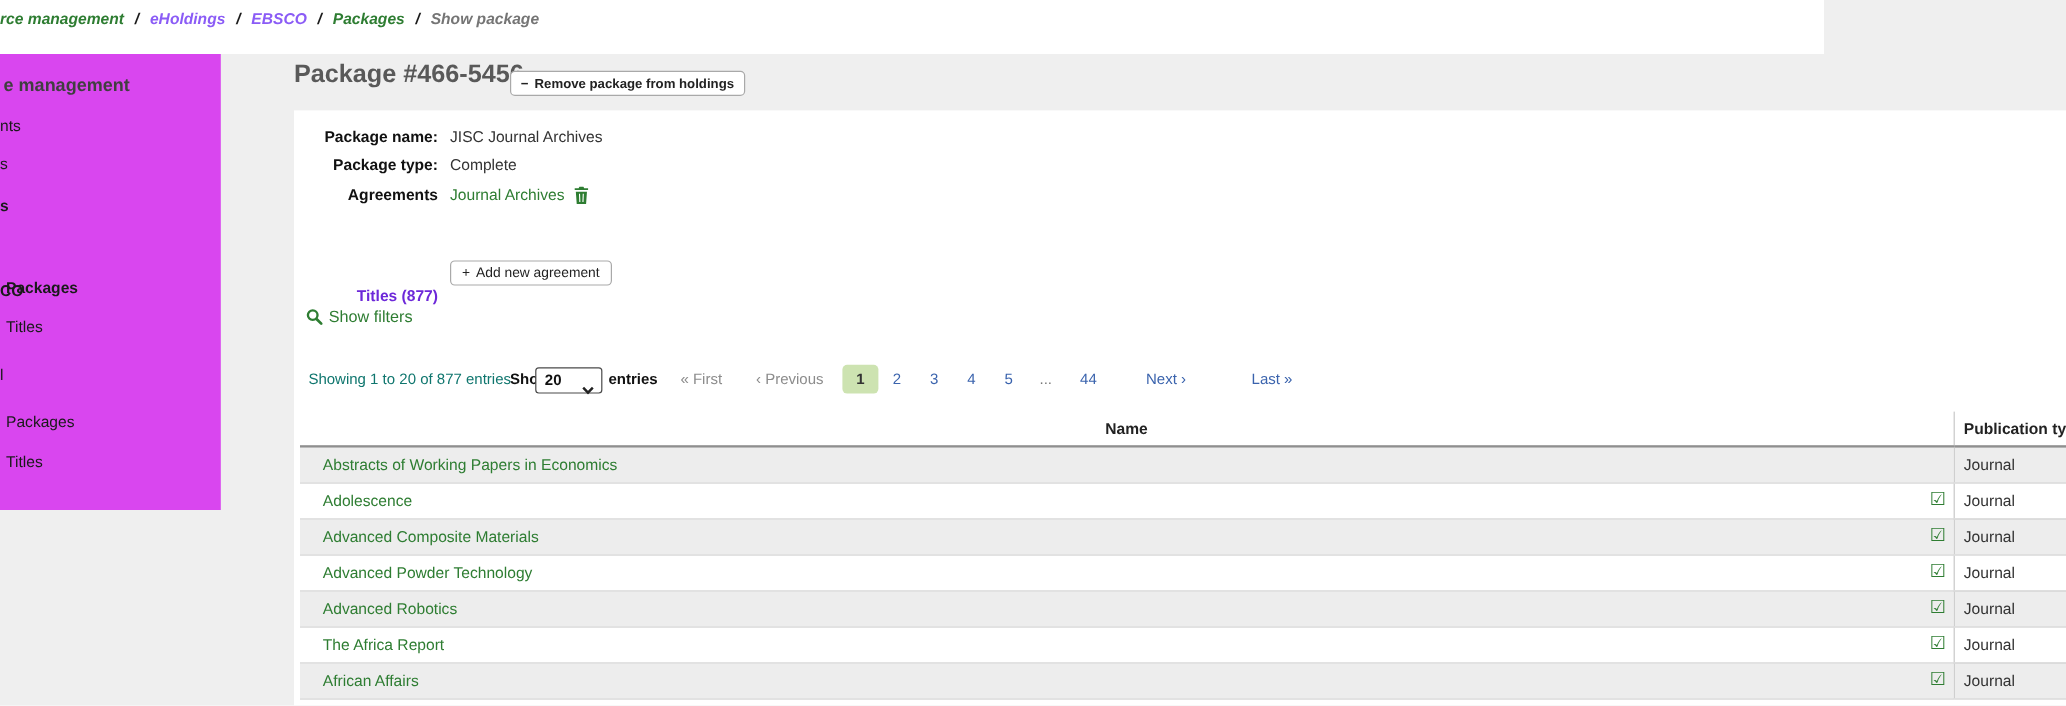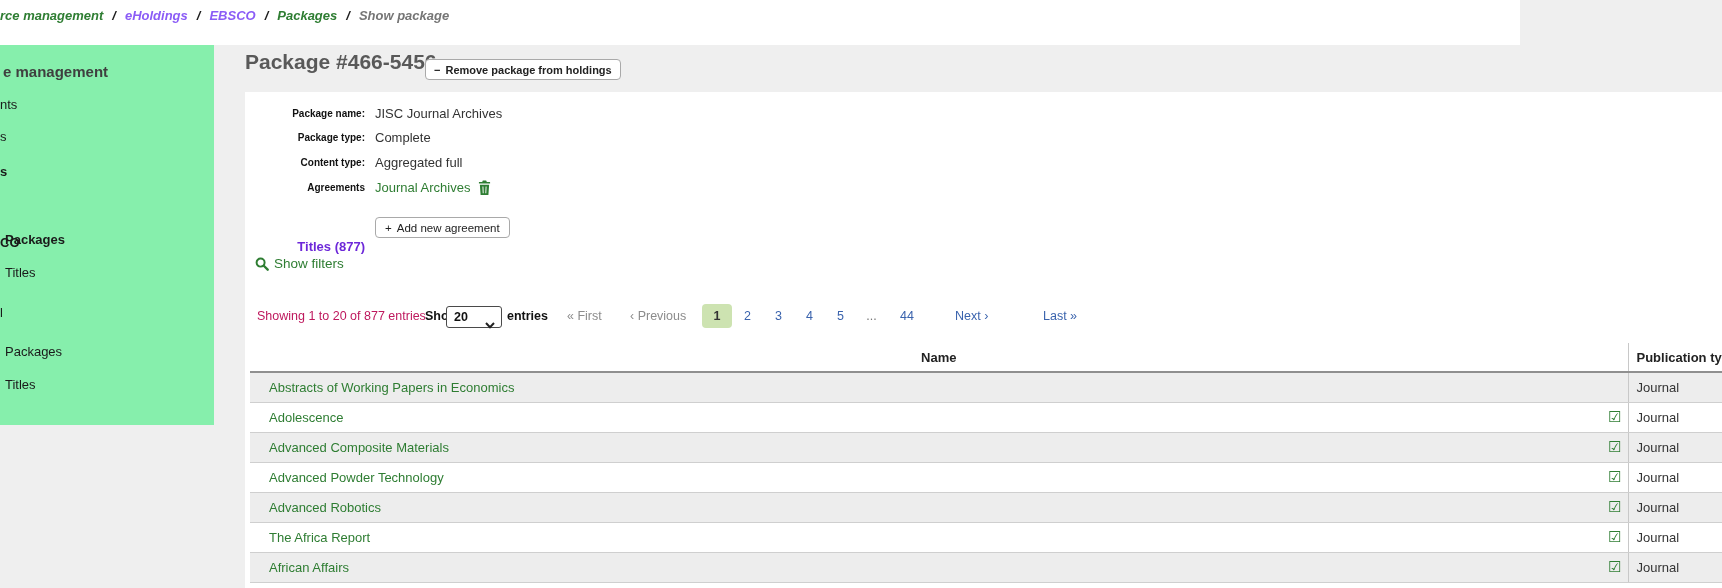--- a/index.html
+++ b/index.html
@@ -17,21 +17,21 @@
     position:absolute; left:0; top:8px;
     font-style:italic; font-size:13px; font-weight:700;
     display:flex; gap:9px; align-items:center; white-space:nowrap;
   }
   .bc-green   { color:#2e7d32; }
   .bc-dark    { color:#8b5cf6; }
   .bc-current { color:#757575; }
   .bc-sep     { color:#1a1a1a; }
 
   
-  .sidebar { position:absolute; left:0; top:45px; width:214px; height:380px; background:#86efac; }
+  .sidebar { position:absolute; left:0; top:45px; width:184px; height:380px; background:#d946ef; }
   .sb-heading {
     position:absolute; left:3px; top:18px;
     font-size:15px; font-weight:700; color:#3f3f3f; white-space:nowrap;
   }
   .sb-item { position:absolute; font-size:13px; color:#1a1a1a; white-space:nowrap; cursor:pointer; }
   .sb-item.bold { font-weight:700; }
 
   
   .page-title {
     position:absolute; left:245px; top:50px;
@@ -47,39 +47,39 @@
     position:absolute; left:425px; top:59px; height:21px;
     padding:0 8px; font-size:11px; font-weight:700;
   }
 
   
   .panel { position:absolute; left:245px; top:92px; right:0; bottom:0; background:#ffffff; }
 
   
   .details { position:absolute; left:0; top:9px; }
   .drow { display:flex; align-items:center; height:24.6px; }
-  .dlabel { width:120px; text-align:right; font-size:10px; font-weight:700; color:#111; white-space:nowrap; }
+  .dlabel { width:120px; text-align:right; font-size:13px; font-weight:700; color:#111; white-space:nowrap; }
   .dvalue { margin-left:10px; font-size:13px; color:#333; white-space:nowrap; display:flex; align-items:center; gap:8px; }
   .agreement-link { color:#2e7d32; cursor:pointer; text-decoration:none; }
   .trash-icon { display:inline-flex; cursor:pointer; }
   .add-agreement-btn {
     position:absolute; left:130px; top:125px; height:21px;
     padding:0 9px; font-size:11.5px; font-weight:400;
   }
   .titles-label { position:absolute; left:0; top:147px; width:120px; text-align:right; font-size:13px; font-weight:700; color:#6d28d9; }
   .show-filters {
     position:absolute; left:10px; top:164px;
     display:inline-flex; align-items:center; gap:5px;
     font-size:13.5px; color:#2e7d32; cursor:pointer;
   }
 
   
   .pagination { position:absolute; left:0; top:212px; right:0; height:24px; font-size:12.5px; }
   .pagination > * { position:absolute; line-height:24px; white-space:nowrap; }
-  .pg-summary { left:12px; color:#be185d; }
+  .pg-summary { left:12px; color:#0f766e; }
   .pg-show    { left:180px; font-weight:700; color:#111; }
   .pg-select-wrap { left:201px; top:1px; width:56px; height:22px; }
   .pg-select {
     width:56px; height:22px; border:1.5px solid #4a4a4a; border-radius:3px;
     background:#fff; font-size:12.5px; font-weight:700; color:#111;
     padding:0 0 0 7px; appearance:none; -webkit-appearance:none; cursor:pointer;
     font-family:"Liberation Sans", sans-serif;
   }
   .pg-select-chevron { position:absolute; right:7px; top:8px; pointer-events:none; }
   .pg-entries { left:262px; font-weight:700; color:#111; }
@@ -159,24 +159,20 @@
 
   <div class="details" id="details-fields">
 
     <div class="drow">
         <span class="dlabel">Package name:</span>
         <span class="dvalue">JISC Journal Archives</span>
       </div>
       <div class="drow">
         <span class="dlabel">Package type:</span>
         <span class="dvalue">Complete</span>
-      </div>
-      <div class="drow">
-        <span class="dlabel">Content type:</span>
-        <span class="dvalue">Aggregated full</span>
       </div>
       <div class="drow">
       <span class="dlabel">Agreements</span>
       <span class="dvalue">
         <a class="agreement-link">Journal Archives</a>
         <span class="trash-icon">
           <svg width="13" height="15" viewBox="0 0 14 16">
             <path fill="#2e7d32" d="M5.2 0.5 L8.8 0.5 L9.5 2 L13 2 L13 3.6 L1 3.6 L1 2 L4.5 2 Z"></path>
             <path fill="#2e7d32" d="M2 5 L12 5 L11.2 16 L2.8 16 Z M4.8 6.8 L5.1 14.2 L6.1 14.2 L5.8 6.8 Z M8.2 6.8 L7.9 14.2 L8.9 14.2 L9.2 6.8 Z"></path>
           </svg>

